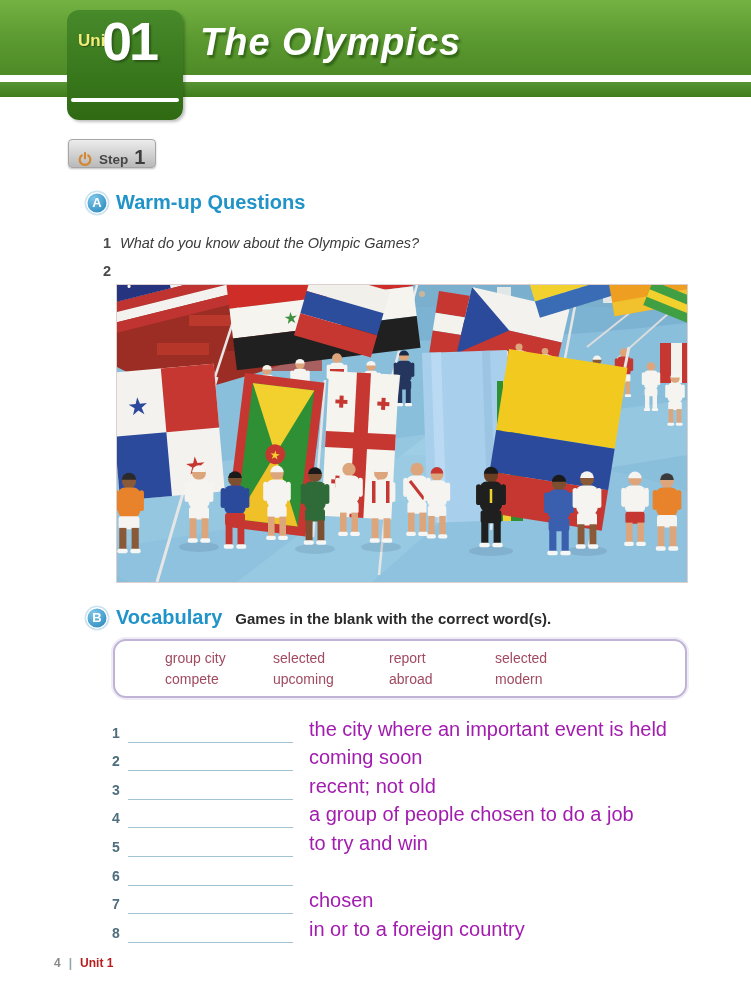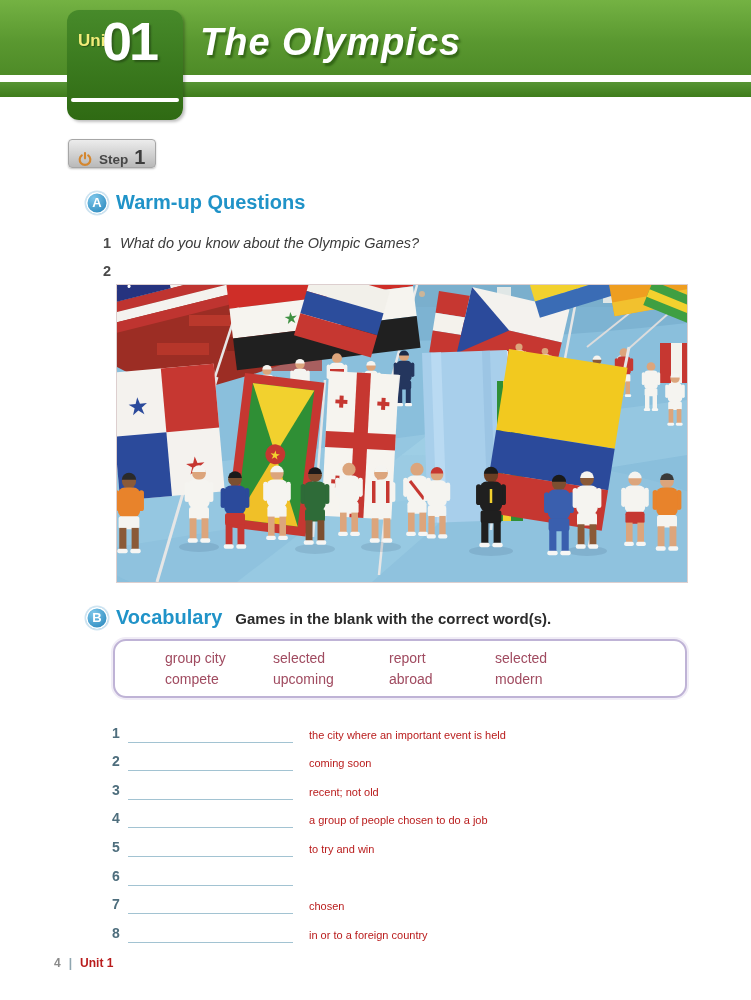--- a/index.html
+++ b/index.html
@@ -58,21 +58,21 @@
   .bank{position:absolute;top:639px;left:113px;width:570px;height:55px;background:#fff;
         border:2px solid #bfb3d6;border-radius:13px;box-shadow:0 0 0 2px #f0ecf6;}
   .bank-grid{display:grid;grid-template-columns:108px 116px 106px auto;
         padding:9px 0 0 50px;row-gap:5px;color:#a04b60;font-size:14px;}
 
   
   .vlist{position:absolute;top:714px;left:112px;}
   .v-row{display:flex;align-items:flex-end;height:28.6px;}
   .v-num{width:14px;color:#4e6e7d;font-weight:bold;font-size:14px;padding-bottom:2px;}
   .v-blank{width:165px;height:19px;border-bottom:1.5px solid #a2c3d2;margin-left:2px;}
-  .v-def{margin-left:16px;font-size:11px;color:#b91c1c;padding-bottom:2px;}
+  .v-def{margin-left:16px;font-size:20px;color:#a21caf;padding-bottom:2px;}
 
   
   .footer{position:absolute;top:956px;left:54px;display:flex;gap:8px;align-items:baseline;font-size:12px;}
   .f-num{color:#8a8a8a;font-weight:bold;}
   .f-bar{color:#8fa6b0;font-weight:bold;}
   .f-unit{color:#b91c1c;font-weight:bold;}
 </style>
 </head>
 <body>
 

